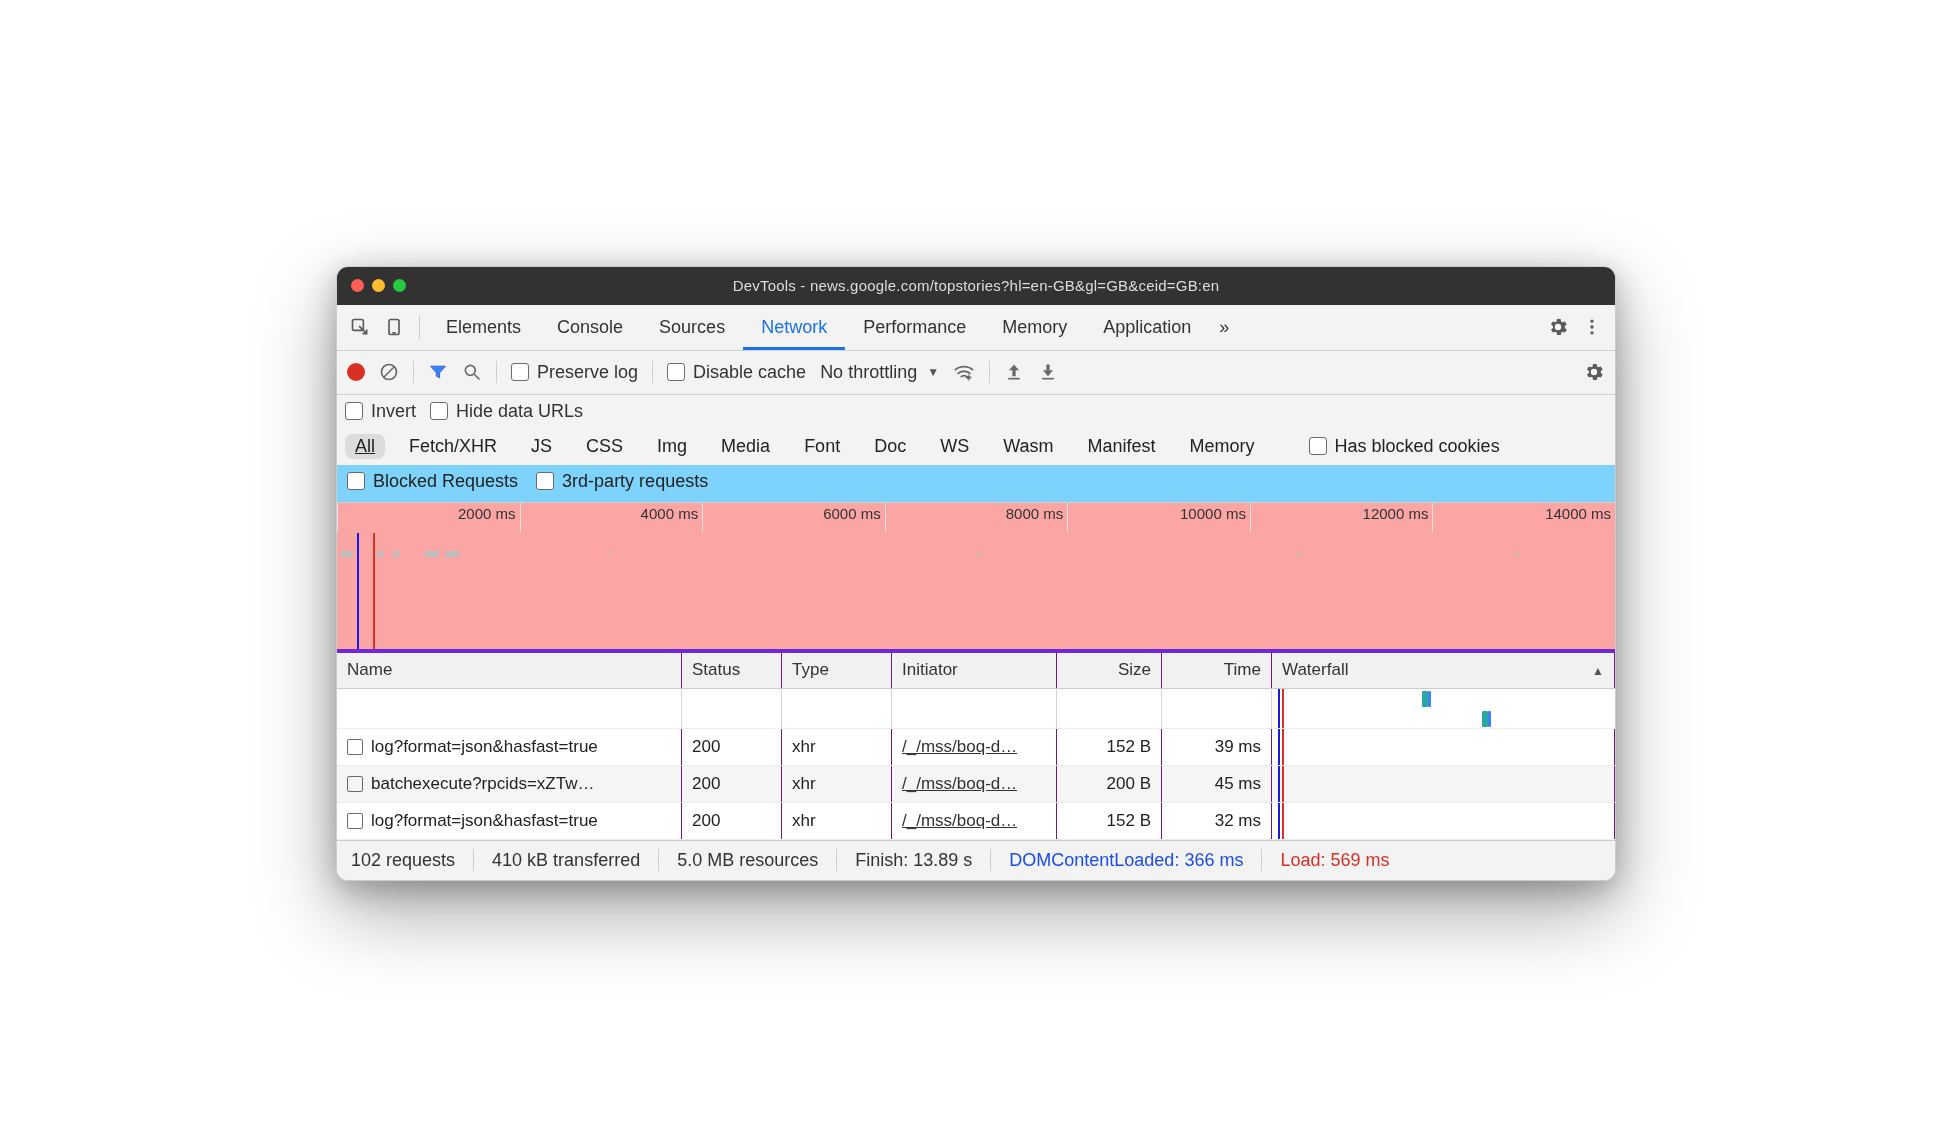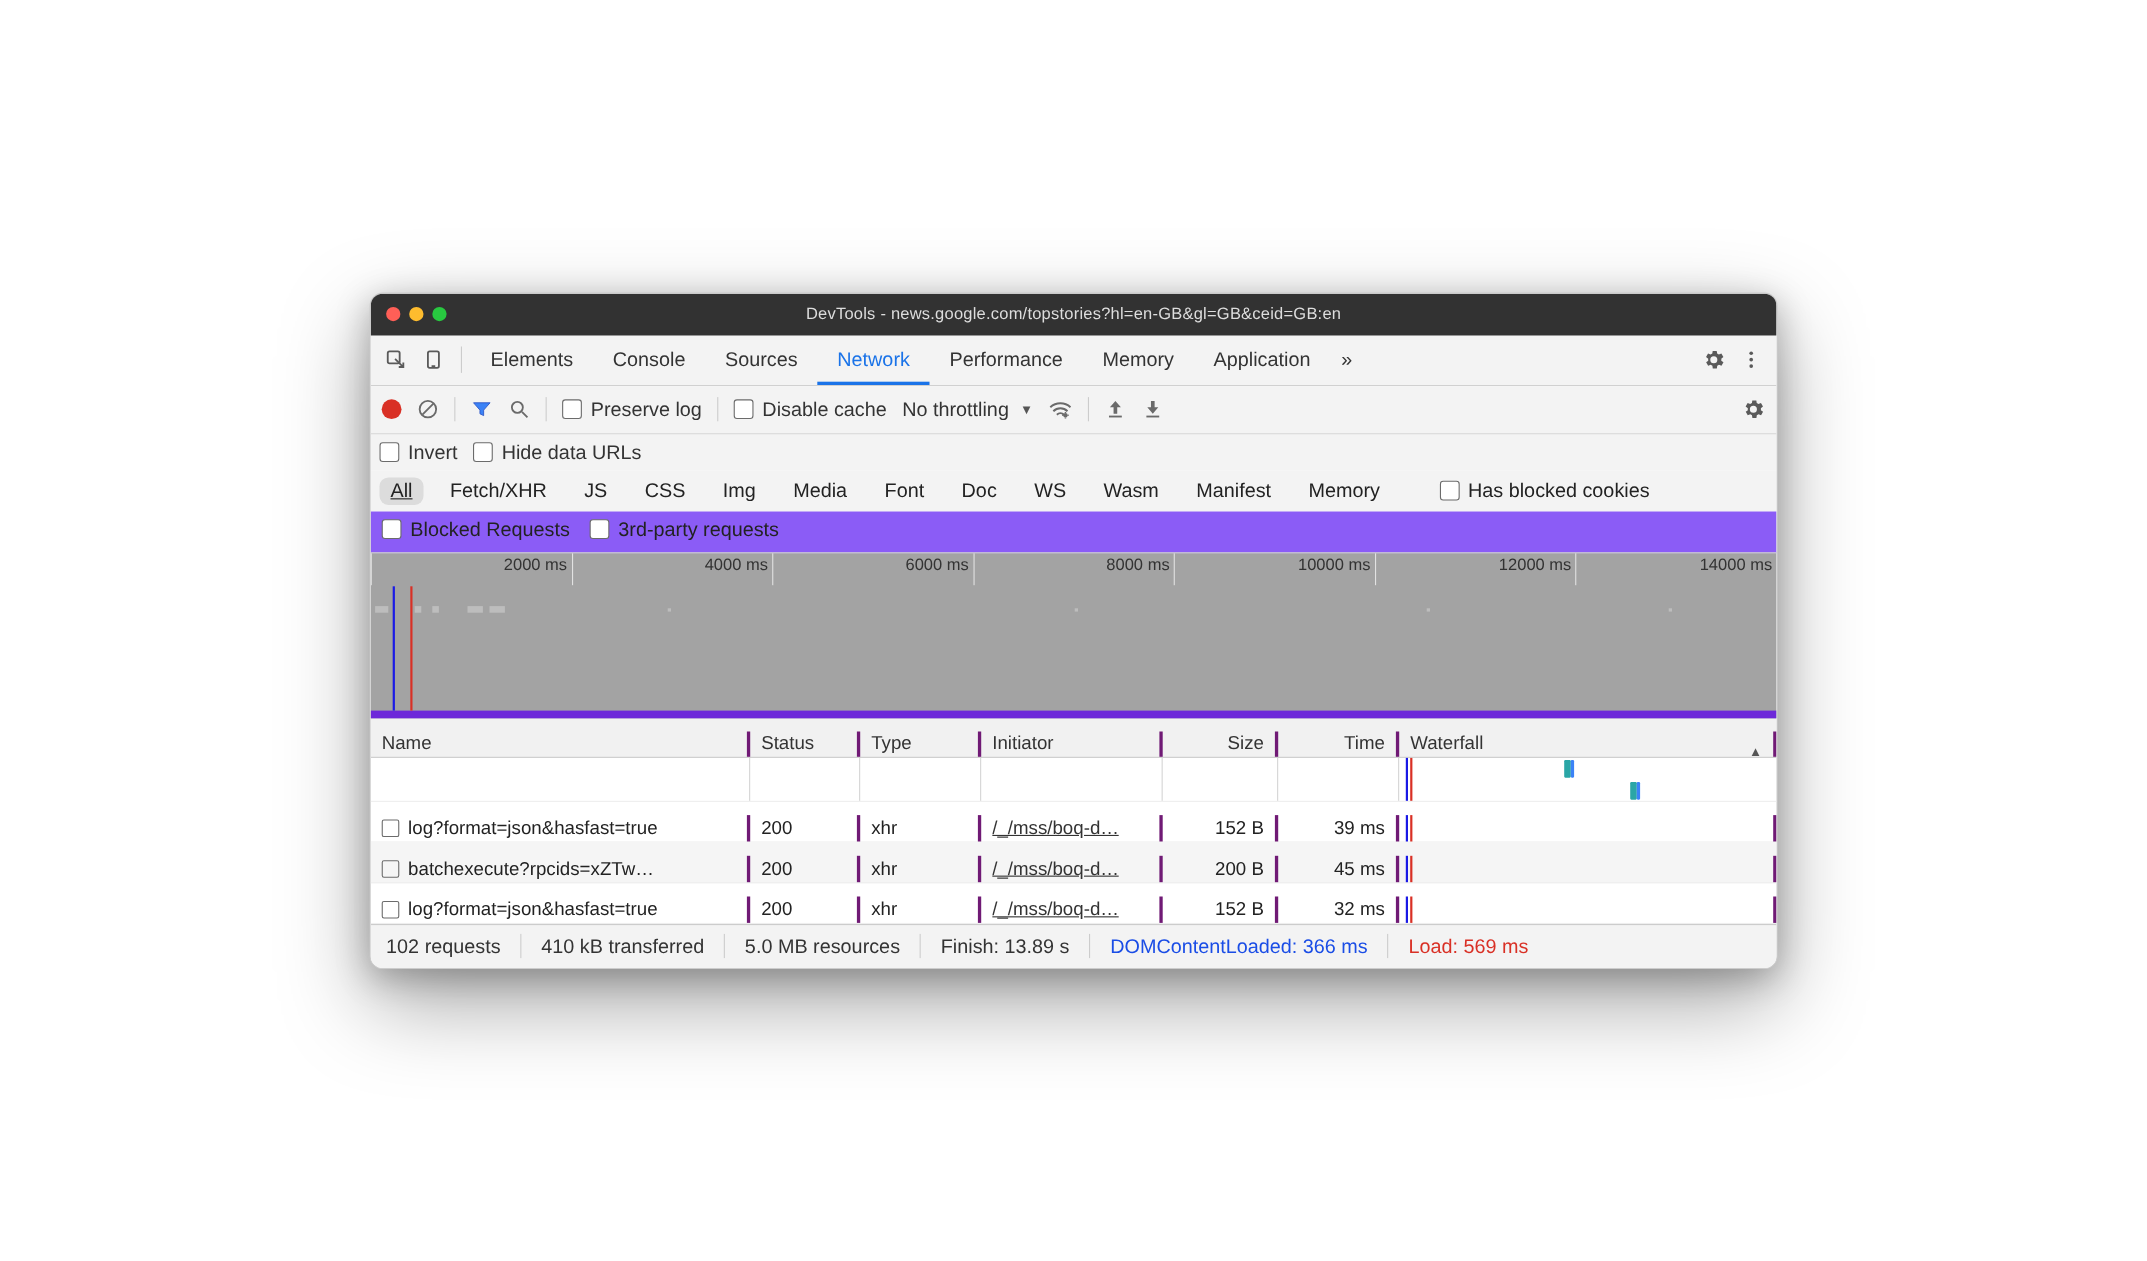--- a/index.html
+++ b/index.html
@@ -106,48 +106,48 @@
     background: #f3f3f3;
     font-size: 18px; color: #222;
   }
   .pill { padding: 2px 10px; border-radius: 8px; }
   .pill.active { background: #dcdcdc; text-decoration: underline; }
   .types-row .gap { width: 16px; }
 
   .block-row {
     display: flex; align-items: center; gap: 18px;
     padding: 6px 10px 10px 10px;
-    background: #8b5cf6;
+    background: #7dd3fc;
     font-size: 18px; color: #222;
     border-bottom: 1px solid #d0d0d0;
   }
 
   
   .timeline {
     height: 150px;
-    border-bottom: 7px solid #6d28d9;
+    border-bottom: 4px solid #6d28d9;
     position: relative;
-    background: #a3a3a3;
+    background: #fca5a5;
   }
   .ticks { display: flex; height: 30px; border-bottom: 1px solid transparent; }
   .tick { flex: 1; position: relative; border-left: 1px solid #e2e2e2; }
   .tick span { position: absolute; right: 4px; top: 2px; font-size: 15px; color: #333; }
   .blue-line { position: absolute; top: 30px; bottom: 0; width: 2px; background: #1a1ae6; left: 20px; }
   .red-line  { position: absolute; top: 30px; bottom: 0; width: 2px; background: #d93025; left: 36px; }
   .gray-blob { position: absolute; top: 48px; height: 6px; background: #bdbdbd; }
   .tiny-dot { position: absolute; top: 50px; width: 3px; height: 3px; background: #bdbdbd; }
 
   
   .thead {
     display: flex; height: 36px;
     border-bottom: 1px solid #ccc;
     background: #f1f1f1;
     font-size: 17px; color: #333;
   }
-  .th, .td { border-right: 3px solid #701a75; padding: 6px 10px; display: flex; align-items: center; margin-top: 12px; }
+  .th, .td { border-right: 1px solid #701a75; padding: 6px 10px; display: flex; align-items: center; }
   .col-name { width: 345px; }
   .col-status { width: 100px; }
   .col-type { width: 110px; }
   .col-initiator { width: 165px; }
   .col-size { width: 105px; justify-content: flex-end; }
   .col-time { width: 110px; justify-content: flex-end; }
   .col-waterfall { flex: 1; position: relative; }
   .sort-tri { position: absolute; right: 10px; top: 11px; font-size: 12px; color: #555; }
 
   .tbody { font-size: 17px; color: #222; }

